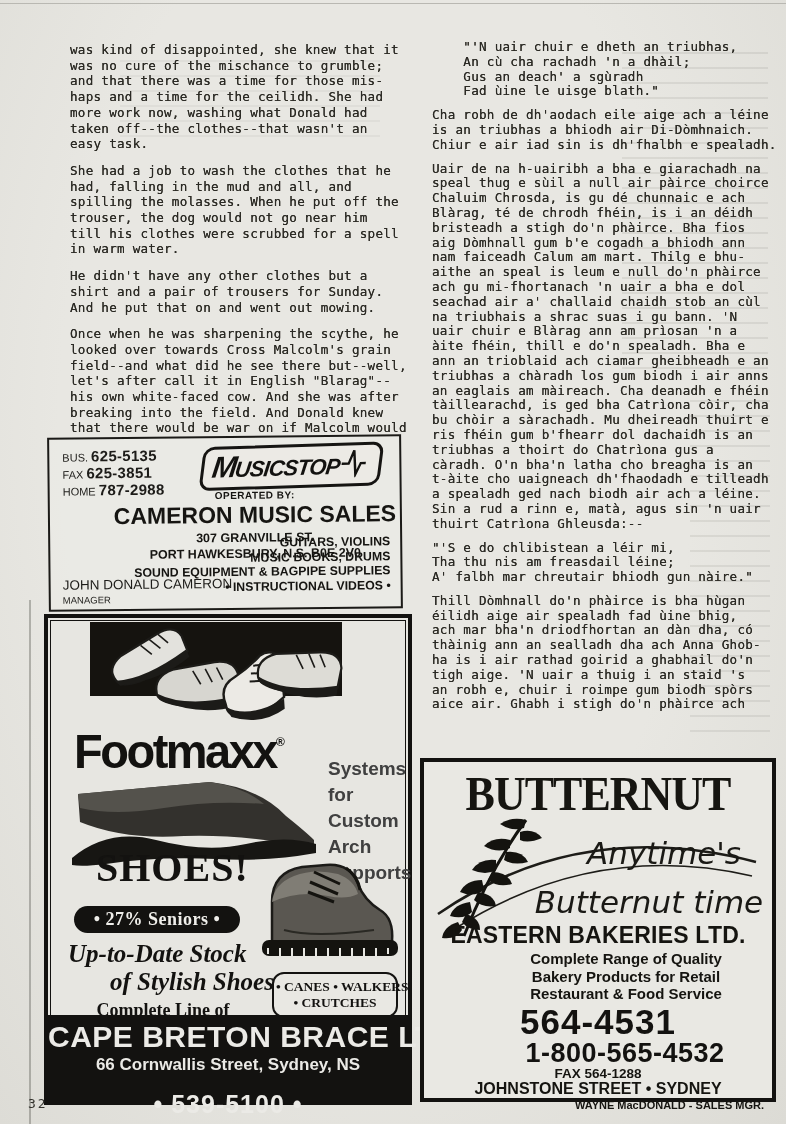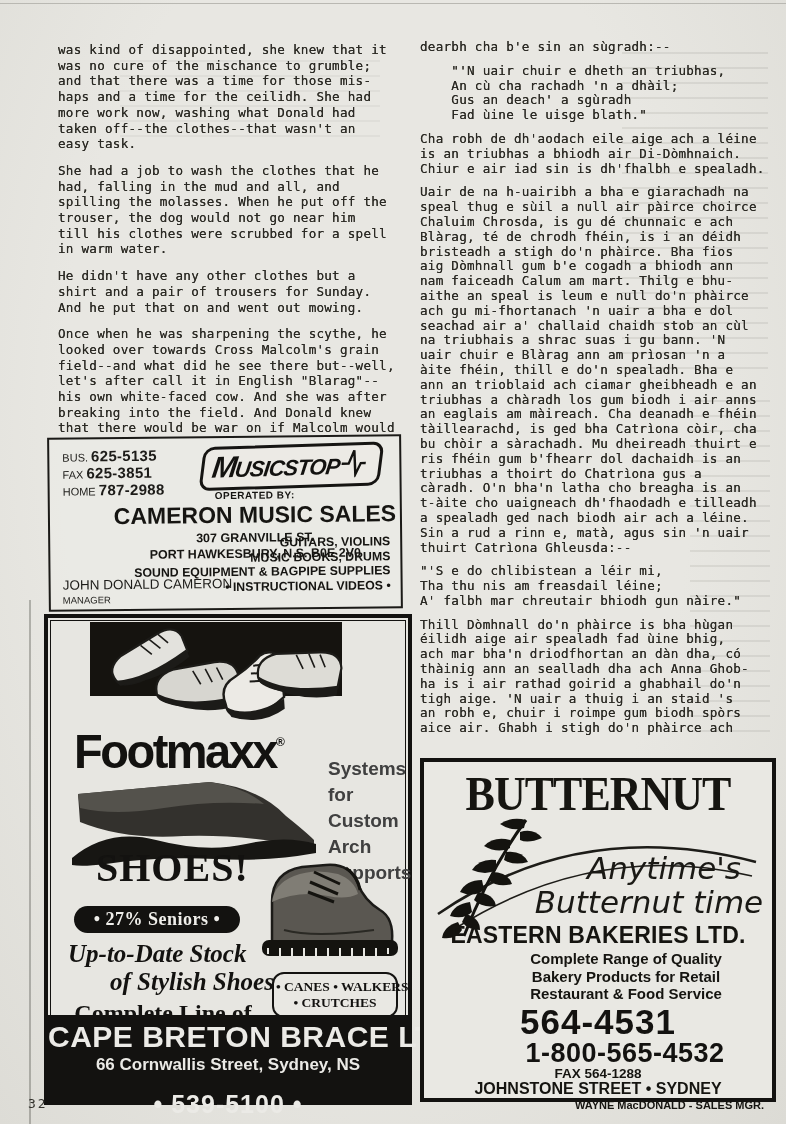--- a/index.html
+++ b/index.html
@@ -20,21 +20,21 @@
   
   .col{position:absolute;}
   .col-left{left:58px;top:42px;width:348px;}
   .col-right{left:420px;top:40px;width:350px;}
   .para{
     font-family:"DejaVu Sans Mono",monospace;
     font-size:12.6px;
     letter-spacing:.25px;
     color:#2b2a25;
     white-space:pre;
-    margin:0 0 11px 0;
+    margin:0 0 11px 12px;
     text-shadow:0 0 .45px #3a382f;
   }
   .col-left .para{line-height:15.7px;}
   .col-right .para{line-height:14.8px;margin-bottom:9px;}
 
   
   .ad-musicstop{
     position:absolute;left:48px;top:436px;width:350px;height:170px;
     border:2.5px solid #1b1a17;
     transform:rotate(-.6deg);
@@ -92,21 +92,21 @@
     letter-spacing:.5px;
   }
   .fm-stock1,.fm-stock2{
     font-family:"Liberation Serif",serif;font-style:italic;font-weight:bold;color:#131210;
     position:absolute;white-space:nowrap;
   }
   .fm-stock1{left:20px;top:322px;font-size:25px;}
   .fm-stock2{left:62px;top:350px;font-size:25px;}
   .fm-comp{position:absolute;left:0px;top:382px;width:230px;text-align:center;
     font-family:"Liberation Serif",serif;font-weight:bold;color:#131210;}
-  .fm-comp .c1{font-size:24px;}
+  .fm-comp .c1{font-size:18px;}
   .fm-comp .c2{font-size:21.5px;letter-spacing:.5px;margin-top:2px;}
   .fm-comp .c3{font-size:19px;margin-top:2px;white-space:nowrap;}
   .fm-boot{position:absolute;left:206px;top:232px;}
   .fm-aids{
     position:absolute;left:224px;top:354px;width:118px;
     border:2.5px solid #131210;border-radius:12px;
     text-align:center;padding:5px 2px;
     font-family:"Liberation Serif",serif;font-weight:bold;font-size:13.5px;line-height:16px;color:#131210;
     background:#e9e8e3;white-space:nowrap;
   }
@@ -124,21 +124,21 @@
     border:4.5px solid #131210;
     background:#e9e8e3;
   }
   .bn-brand{
     position:absolute;left:0;top:6px;width:100%;text-align:center;
     font-family:"Liberation Serif",serif;font-weight:bold;font-size:44px;letter-spacing:-1px;
     transform:scaleY(1.12);
     color:#161511;white-space:nowrap;
   }
   .bn-wheat{position:absolute;left:6px;top:52px;}
-  .bn-slogan1{position:absolute;left:140px;top:88px;width:200px;text-align:center;
+  .bn-slogan1{position:absolute;left:140px;top:73px;width:200px;text-align:center;
     font-family:"DejaVu Sans",sans-serif;font-style:italic;font-size:31px;color:#1a1915;white-space:nowrap;}
   .bn-slogan2{position:absolute;left:110px;top:122px;width:230px;text-align:center;
     font-family:"DejaVu Sans",sans-serif;font-style:italic;font-size:31px;color:#1a1915;white-space:nowrap;}
   .bn-company{position:absolute;left:0;top:160px;width:100%;text-align:center;
     font-weight:bold;font-size:23px;letter-spacing:.2px;color:#151410;white-space:nowrap;}
   .bn-desc{position:absolute;left:0;top:188px;width:100%;text-align:center;
     font-weight:bold;font-size:15px;line-height:17.5px;color:#151410;}
   .bn-phone1{position:absolute;left:0;top:240px;width:100%;text-align:center;
     font-weight:bold;font-size:35px;letter-spacing:1px;color:#131210;}
   .bn-phone2{position:absolute;left:0;top:276px;width:100%;text-align:center;
@@ -192,21 +192,20 @@
     <div class="para">Once when he was sharpening the scythe, he
 looked over towards Cross Malcolm's grain
 field--and what did he see there but--well,
 let's after call it in English "Blarag"--
 his own white-faced cow. And she was after
 breaking into the field. And Donald knew
 that there would be war on if Malcolm would</div>
   </div>
 
   <div class="col col-right">
-    <div class="para">dearbh cha b'e sin an sùgradh:--</div>
     <div class="para">    "'N uair chuir e dheth an triubhas,
     An cù cha rachadh 'n a dhàil;
     Gus an deach' a sgùradh
     Fad ùine le uisge blath."</div>
     <div class="para">Cha robh de dh'aodach eile aige ach a léine
 is an triubhas a bhiodh air Di-Dòmhnaich.
 Chiur e air iad sin is dh'fhalbh e spealadh.</div>
     <div class="para">Uair de na h-uairibh a bha e giarachadh na
 speal thug e sùil a null air pàirce choirce
 Chaluim Chrosda, is gu dé chunnaic e ach

